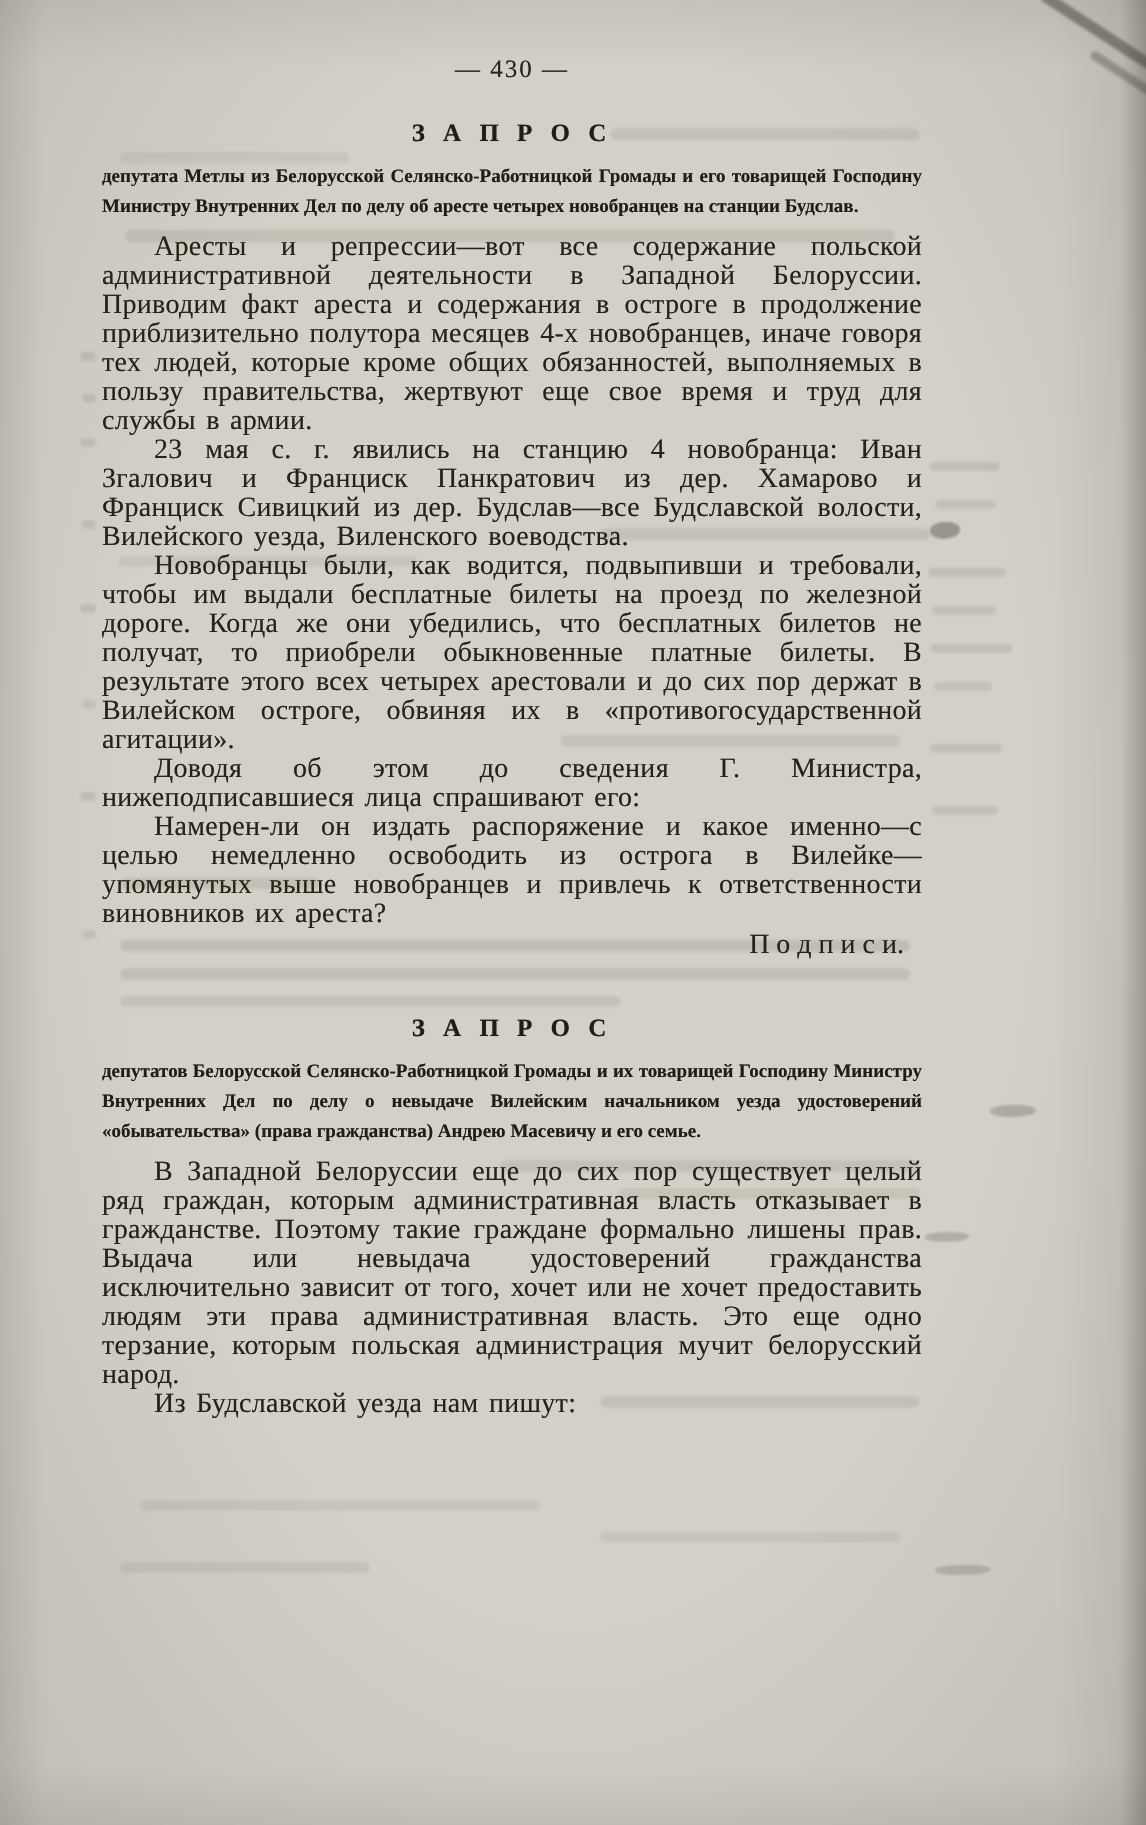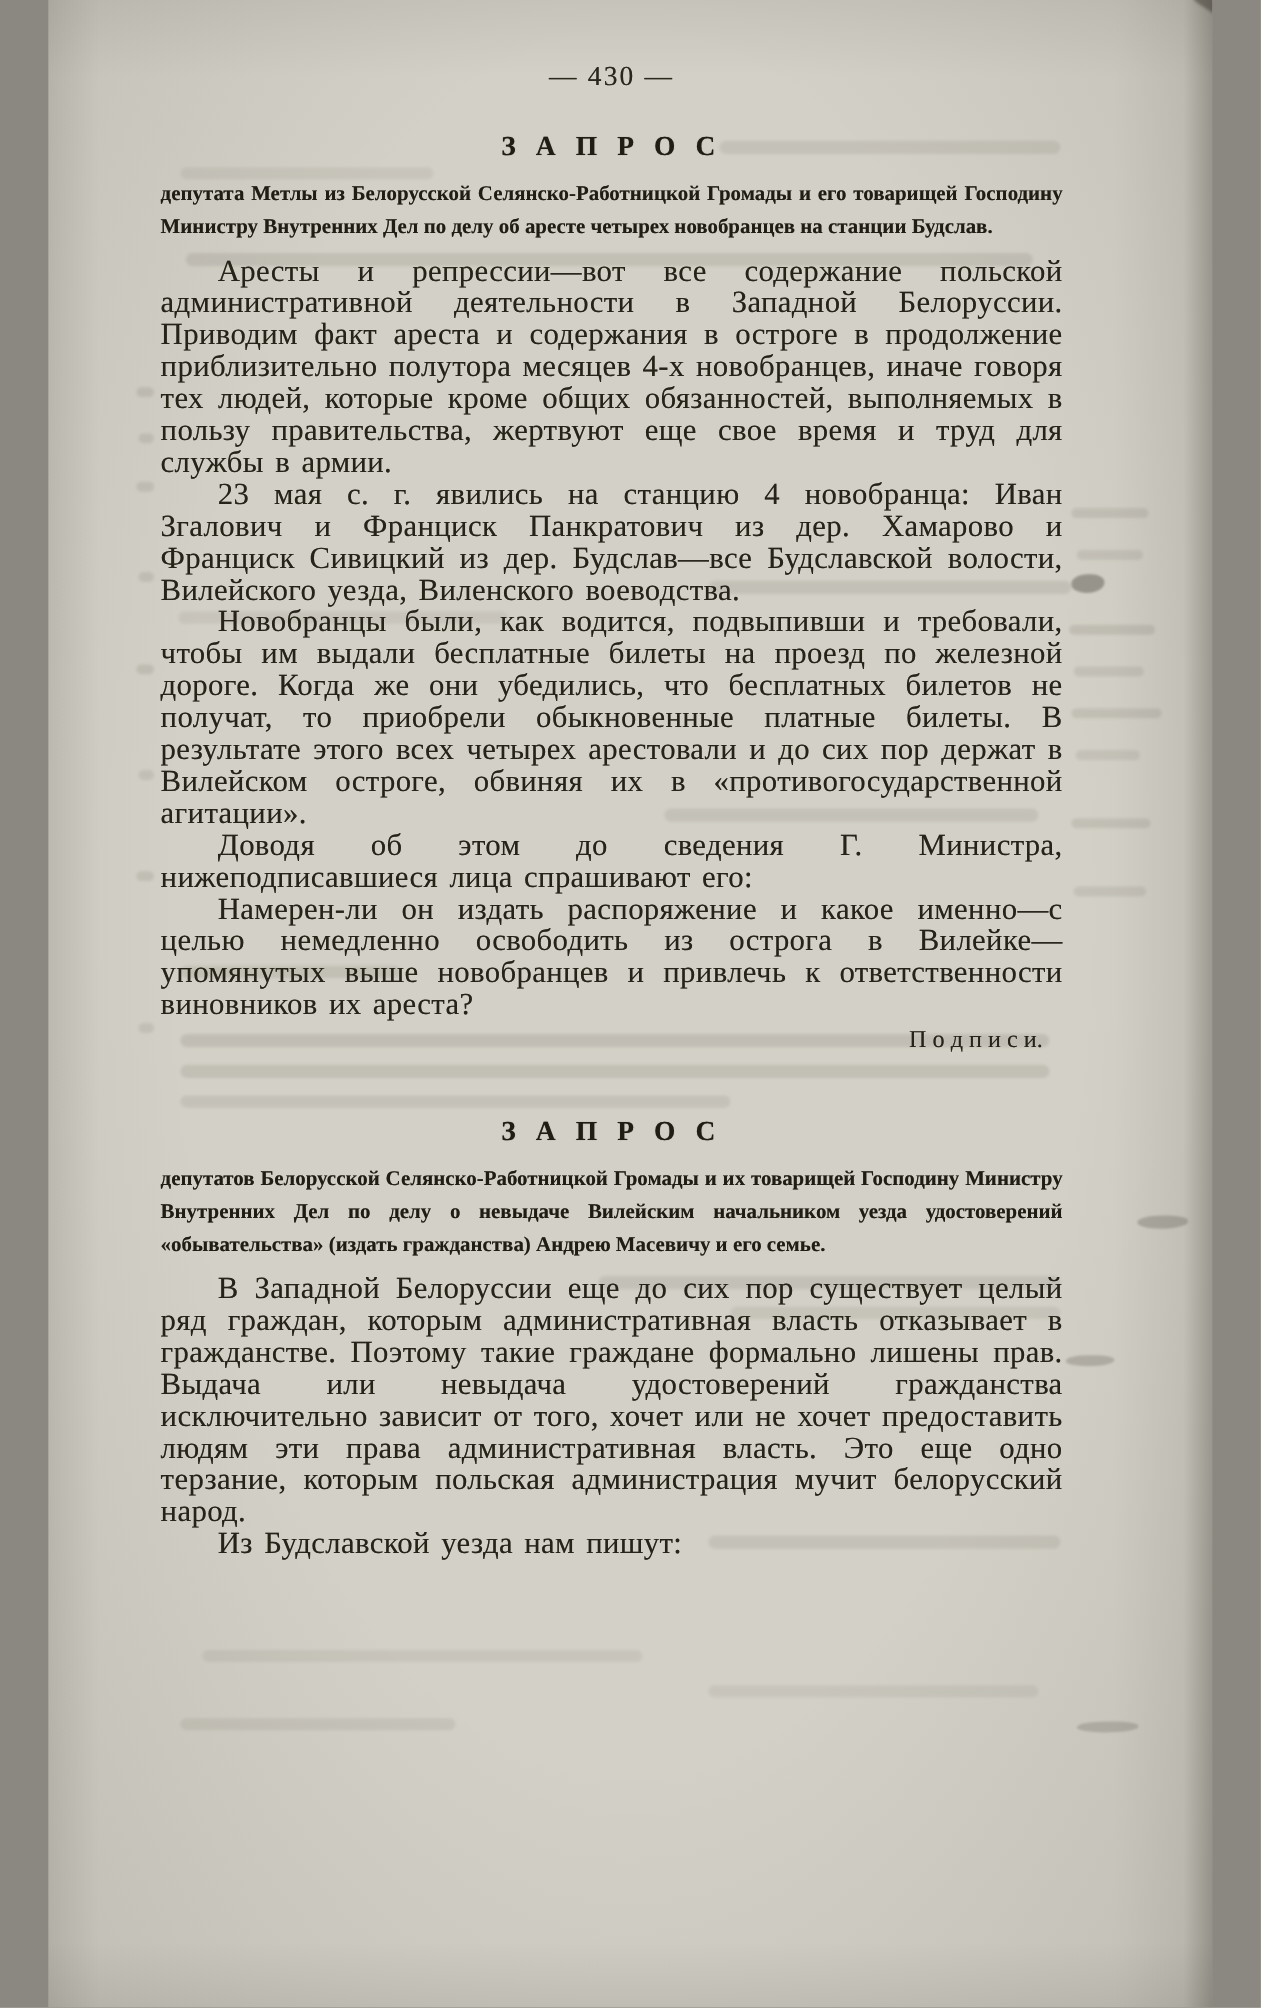--- a/index.html
+++ b/index.html
@@ -2,21 +2,21 @@
 <html><head>
 <meta charset="utf-8">
 <style>
   html, body {
     margin: 0;
     padding: 0;
     background: #8a8880;
   }
   .page {
     position: relative;
-    width: 1058px;
+    width: 1146px;
     height: 1825px;
     margin: 0 auto;
     overflow: hidden;
     background:
       linear-gradient(90deg, rgba(40,36,28,0.10), rgba(40,36,28,0.0) 46px),
       linear-gradient(270deg, rgba(30,27,20,0.28), rgba(30,27,20,0.06) 26px, rgba(30,27,20,0.0) 90px),
       linear-gradient(0deg, rgba(40,36,28,0.08), rgba(40,36,28,0.0) 60px),
       linear-gradient(180deg, rgba(40,36,28,0.07), rgba(40,36,28,0.0) 70px),
       radial-gradient(ellipse at 50% 45%, rgba(0,0,0,0) 55%, rgba(35,30,22,0.10) 100%),
       #d3d0c7;
@@ -92,21 +92,21 @@
     margin: 0;
     font-size: 21.5px;
     line-height: 29px;
     text-indent: 52px;
     letter-spacing: 0.3px;
     color: #262319;
     text-shadow: 0 0 0.6px rgba(25,21,13,0.45);
   }
   .signature {
     margin: 2px 0 0 0;
-    font-size: 22px;
+    font-size: 28px;
     line-height: 29px;
     text-align: right;
     padding-right: 18px;
     color: #262319;
     text-shadow: 0 0 0.6px rgba(25,21,13,0.45);
   }
   .inquiry-2 { margin-top: 56px; }
 </style>
 </head>
 <body>
@@ -168,19 +168,19 @@
       <p class="para">Аресты и репрессии—вот все содержание польской административной деятельности в Западной Белоруссии. Приводим факт ареста и содержания в остроге в продолжение приблизительно полутора месяцев 4-х новобранцев, иначе говоря тех людей, которые кроме общих обязанностей, выполняемых в пользу правительства, жертвуют еще свое время и труд для службы в армии.</p>
       <p class="para">23 мая с. г. явились на станцию 4 новобранца: Иван Згалович и Франциск Панкратович из дер. Хамарово и Франциск Сивицкий из дер. Будслав—все Будславской волости, Вилейского уезда, Виленского воеводства.</p>
       <p class="para">Новобранцы были, как водится, подвыпивши и требовали, чтобы им выдали бесплатные билеты на проезд по железной дороге. Когда же они убедились, что бесплатных билетов не получат, то приобрели обыкновенные платные билеты. В результате этого всех четырех арестовали и до сих пор держат в Вилейском остроге, обвиняя их в «противогосударственной агитации».</p>
       <p class="para">Доводя об этом до сведения Г. Министра, нижеподписавшиеся лица спрашивают его:</p>
       <p class="para">Намерен-ли он издать распоряжение и какое именно—с целью немедленно освободить из острога в Вилейке—упомянутых выше новобранцев и привлечь к ответственности виновников их ареста?</p>
       <p class="signature">П о д п и с и.</p>
     </section>
 
     <section class="inquiry-2">
       <h1 class="heading">З А П Р О С</h1>
-      <p class="address">депутатов Белорусской Селянско-Работницкой Громады и их товарищей Господину Министру Внутренних Дел по делу о невыдаче Вилейским начальником уезда удостоверений «обывательства» (издать гражданства) Андрею Масевичу и его семье.</p>
+      <p class="address">депутатов Белорусской Селянско-Работницкой Громады и их товарищей Господину Министру Внутренних Дел по делу о невыдаче Вилейским начальником уезда удостоверений «обывательства» (права гражданства) Андрею Масевичу и его семье.</p>
       <p class="para">В Западной Белоруссии еще до сих пор существует целый ряд граждан, которым административная власть отказывает в гражданстве. Поэтому такие граждане формально лишены прав. Выдача или невыдача удостоверений гражданства исключительно зависит от того, хочет или не хочет предоставить людям эти права административная власть. Это еще одно терзание, которым польская администрация мучит белорусский народ.</p>
       <p class="para">Из Будславской уезда нам пишут:</p>
     </section>
 
   </div>
 </div>
 
 </body></html>

